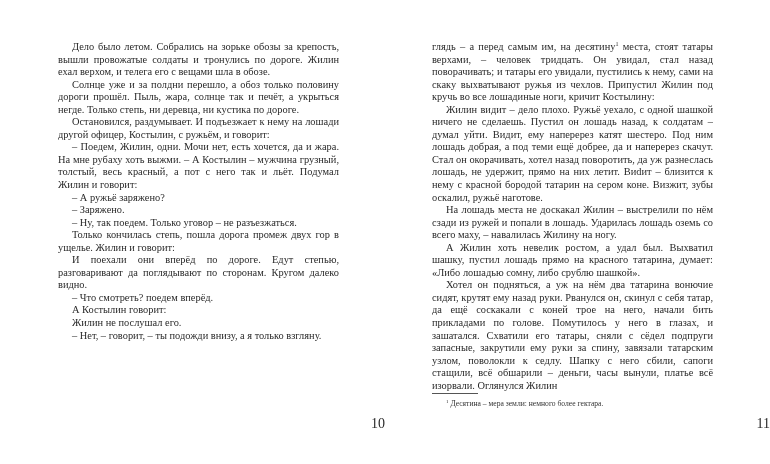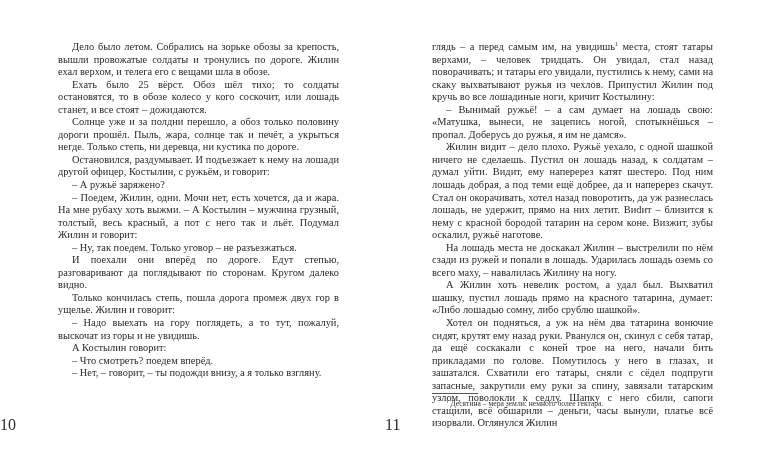--- a/index.html
+++ b/index.html
@@ -13,48 +13,47 @@
   .page-left .col { left: 58px; }
   .page-right .col { left: 47px; }
   .col p { margin: 0; text-indent: 14px; }
   .col p.noindent { text-indent: 0; }
   .col sup { font-size: 6px; line-height: 0; vertical-align: 4px; }
   .footnote-rule { position: absolute; left: 47px; top: 393px; width: 46px; height: 0;
                    border-top: 0.8px solid #555; }
   .footnote { position: absolute; left: 47px; top: 399px; width: 281px; font-size: 7.6px;
               line-height: 10px; text-indent: 14px; color: #333; }
   .footnote sup { font-size: 5px; vertical-align: 3px; line-height: 0; }
-  .folio { position: absolute; top: 416px; width: 385px; text-align: left; font-size: 16px; }
+  .folio { position: absolute; top: 416px; width: 385px; text-align: right; font-size: 14px; }
 </style>
 </head>
 <body>
 
 <div class="page page-left">
   <div class="col" id="left-col">
       <p>Дело было летом. Собрались на зорьке обозы за крепость, вышли провожатые солдаты и тронулись по дороге. Жилин ехал верхом, и те­лега его с вещами шла в обозе.</p>
-      <p>Ехать было 25 вёрст. Обоз шёл тихо; то солдаты остановятся, то в обозе колесо у кого соскочит, или лошадь станет, и все стоят – до­жидаются.</p>
       <p>Солнце уже и за полдни перешло, а обоз только половину дороги прошёл. Пыль, жара, солнце так и печёт, а укрыться негде. Только степь, ни деревца, ни кустика по дороге.</p>
       <p>Остановился, раздумывает. И подъезжает к нему на лошади другой офицер, Костылин, с ружьём, и говорит:</p>
+      <p>– Поедем, Жилин, одни. Мочи нет, есть хочется, да и жара. На мне рубаху хоть выжми. – А Костылин – мужчина грузный, тол­стый, весь красный, а пот с него так и льёт. Подумал Жилин и гово­рит:</p>
       <p>– А ружьё заряжено?</p>
-      <p>– Поедем, Жилин, одни. Мочи нет, есть хочется, да и жара. На мне рубаху хоть выжми. – А Костылин – мужчина грузный, тол­стый, весь красный, а пот с него так и льёт. Подумал Жилин и гово­рит:</p>
+      <p>– Заряжено.</p>
       <p>– Ну, так поедем. Только уговор – не разъезжаться.</p>
+      <p>Только кончилась степь, пошла дорога промеж двух гор в ущелье. Жилин и говорит:</p>
       <p>И поехали они вперёд по дороге. Едут степью, разговаривают да по­глядывают по сторонам. Кругом далеко видно.</p>
-      <p>Только кончилась степь, пошла дорога промеж двух гор в ущелье. Жилин и говорит:</p>
-      <p>– Надо выехать на гору поглядеть, а то тут, пожалуй, выскочат из горы и не увидишь.</p>
+      <p>– Что смотреть? поедем вперёд.</p>
       <p>А Костылин говорит:</p>
-      <p>– Что смотреть? поедем вперёд.</p>
+      <p>Жилин не послушал его.</p>
       <p>– Нет, – говорит, – ты подожди внизу, а я только взгляну.</p>
     </div>
   <div class="folio">10</div>
 </div>
 
 <div class="page page-right">
   <div class="col" id="right-col">
-    <p class="noindent"><span>глядь – а перед самым им, на увидишь</span><sup>1</sup><span> места, стоят татары верхами, – человек тридцать. Он увидал, стал назад поворачивать; и татары его увидали, пустились к нему, сами на скаку выхватывают ружья из чех­лов. Припустил Жилин под кручь во все лошадиные ноги, кричит Ко­стылину:</span></p>
-  <p>– Вынимай ружьё! – а сам думает на лошадь свою: «Матушка, выне­си, не зацепись ногой, спотыкнёшься – пропал. Доберусь до ружья, я им не дамся».</p>
+    <p class="noindent"><span>глядь – а перед самым им, на десятину</span><sup>1</sup><span> места, стоят татары верхами, – человек тридцать. Он увидал, стал назад поворачивать; и татары его увидали, пустились к нему, сами на скаку выхватывают ружья из чех­лов. Припустил Жилин под кручь во все лошадиные ноги, кричит Ко­стылину:</span></p>
       <p>Жилин видит – дело плохо. Ружьё уехало, с одной шашкой ничего не сделаешь. Пустил он лошадь назад, к солдатам – думал уйти. Видит, ему наперерез катят шестеро. Под ним лошадь добрая, а под теми ещё добрее, да и наперерез скачут. Стал он окорачивать, хотел назад пово­ротить, да уж разнеслась лошадь, не удержит, прямо на них летит. Ви­dит – близится к нему с красной бородой татарин на сером коне. Виз­жит, зубы оскалил, ружьё наготове.</p>
       <p>На лошадь места не доскакал Жилин – выстрелили по нём сзади из ружей и попали в лошадь. Ударилась лошадь оземь со всего маху, – навалилась Жилину на ногу.</p>
       <p>А Жилин хоть невелик ростом, а удал был. Выхватил шашку, пустил лошадь прямо на красного татарина, думает: «Либо лошадью сомну, либо срублю шашкой».</p>
       <p>Хотел он подняться, а уж на нём два татарина вонючие сидят, кру­тят ему назад руки. Рванулся он, скинул с себя татар, да ещё соскакали с коней трое на него, начали бить прикладами по голове. Помутилось у него в глазах, и зашатался. Схватили его татары, сняли с сёдел подпру­ги запасные, закрутили ему руки за спину, завязали татарским узлом, поволокли к седлу. Шапку с него сбили, сапоги стащили, всё обшари­ли – деньги, часы вынули, платье всё изорвали. Оглянулся Жилин</p>
     </div>
   <div class="footnote-rule"></div>
   <div class="footnote"><sup>1</sup><span> Десятина – мера земли: немного более гектара.</span></div>
   <div class="folio">11</div>
 </div>
 

